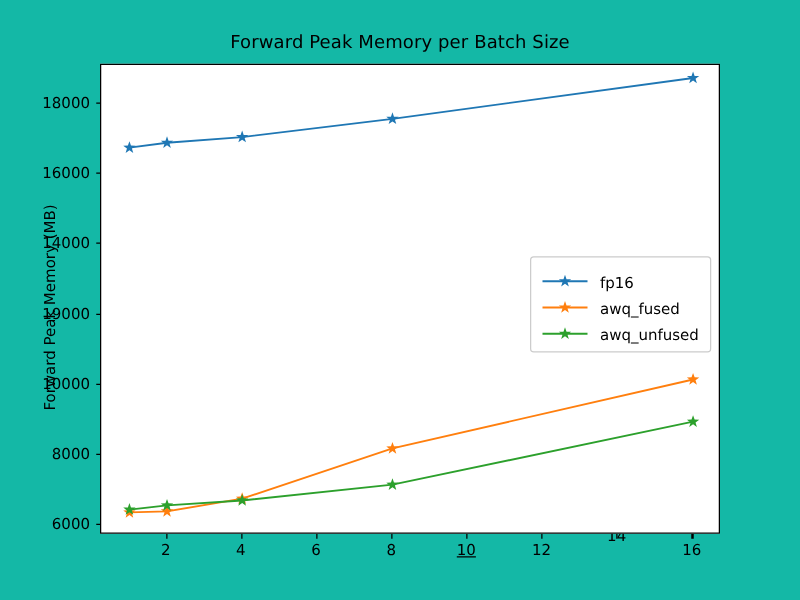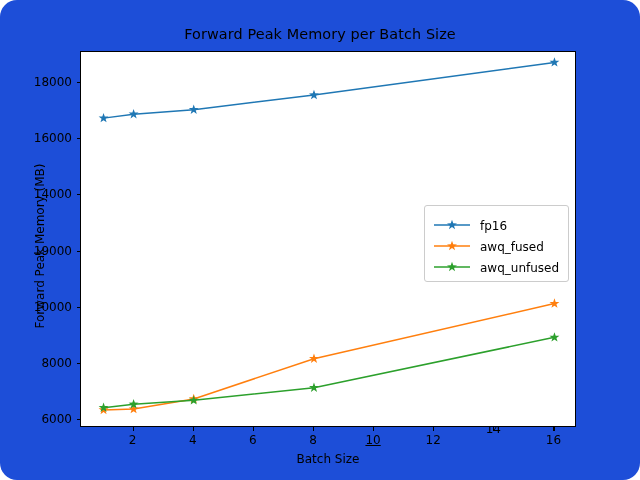--- a/index.html
+++ b/index.html
@@ -10,22 +10,21 @@
   body {
     width: 640px;
     height: 480px;
     font-family: "DejaVu Sans", sans-serif;
     overflow: hidden;
   }
   #figure {
     position: relative;
     width: 640px;
     height: 480px;
-    background: #1d4ed8;
-    border-radius: 17px;
+    background: #14b8a6;
   }
   #chart-title {
     position: absolute;
     left: 0;
     top: 26px;
     width: 640px;
     text-align: center;
     font-size: 14.4px;
     color: #000000;
     letter-spacing: 0.1px;
@@ -136,21 +135,20 @@
   }
 </style>
 </head>
 <body>
 
 <div id="figure">
 
   <div id="chart-title">Forward Peak Memory per Batch Size</div>
 
   <div id="ylabel">Forward Peak Memory (MB)</div>
-  <div id="xlabel">Batch Size</div>
 
   <div id="y-ticks-layer">
       <div class="y-tick-mark" style="left: 76.5px; top: 419.346px;"></div>
       <div class="y-tick-label" style="left: 6px; top: 419.346px;">6000</div>
       <div class="y-tick-mark" style="left: 76.5px; top: 363.067px;"></div>
       <div class="y-tick-label" style="left: 6px; top: 363.067px;">8000</div>
       <div class="y-tick-mark" style="left: 76.5px; top: 306.788px;"></div>
       <div class="y-tick-label" style="left: 6px; top: 306.788px;">10000</div>
       <div class="y-tick-mark" style="left: 76.5px; top: 250.509px;"></div>
       <div class="y-tick-label" style="left: 6px; top: 250.509px;">19000</div>

